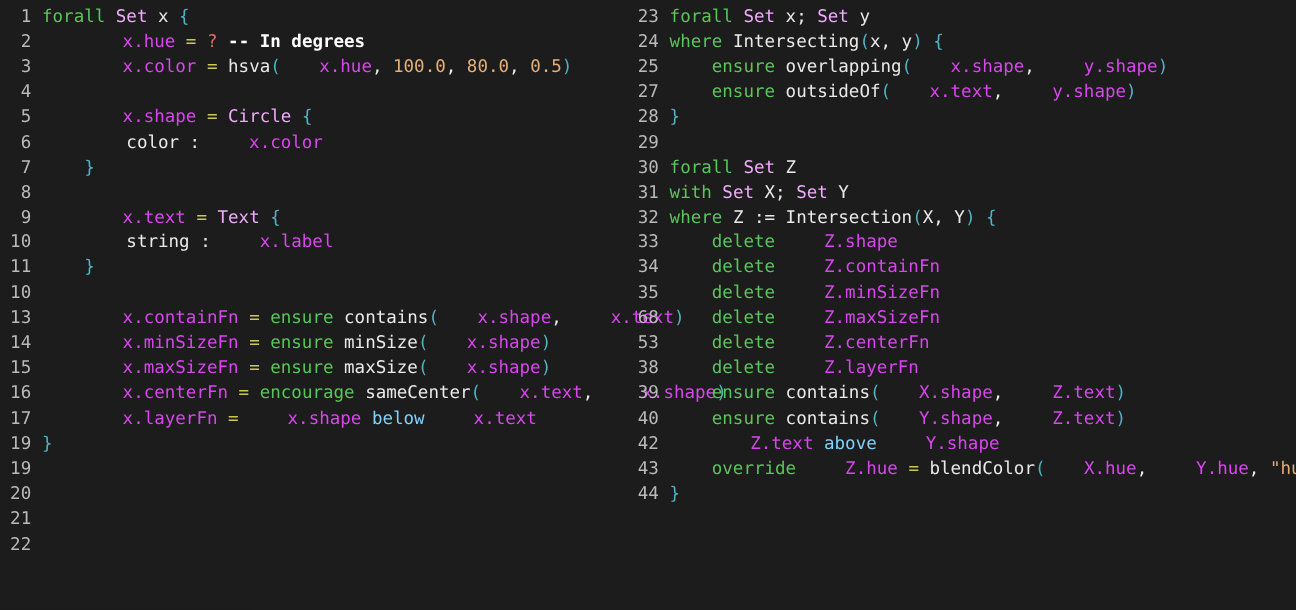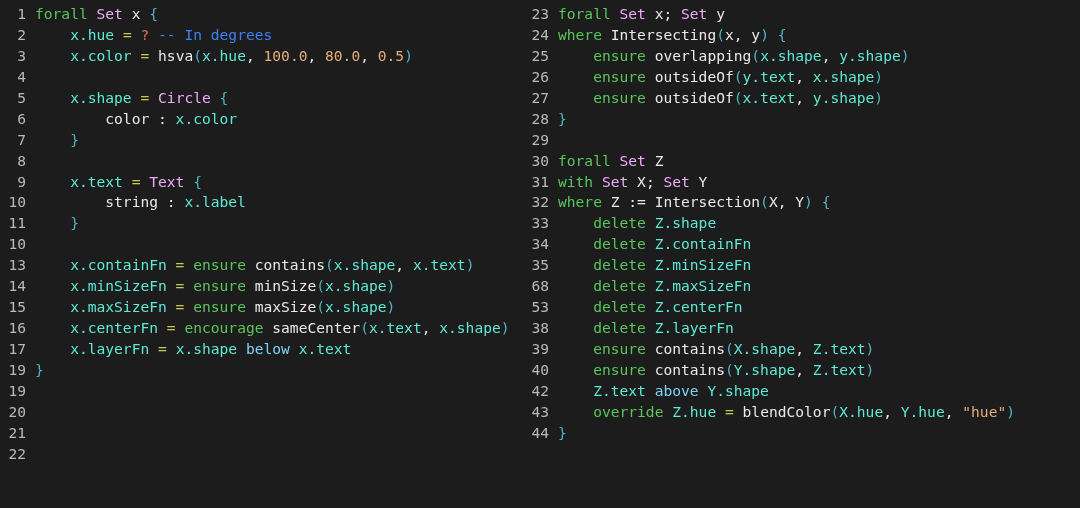--- a/index.html
+++ b/index.html
@@ -46,22 +46,22 @@
   }
   .code-text {
     flex: 1 1 auto;
     white-space: pre;
     letter-spacing: 0px;
   }
 
   
   .t-kw      { color: #59c65b; }
   .t-type    { color: #f0abfc; }
-  .t-comment { color: #3b82f6; }
-  .t-prop    { color: #5eead4; }
+  .t-comment { color: #ffffff; font-weight: bold; }
+  .t-prop    { color: #d946ef; margin-left: 32px; }
   .t-punc    { color: #4fb3c4; }
   .t-num     { color: #e3ae78; }
   .t-str     { color: #e3ae78; }
   .t-eq      { color: #c9c756; }
   .t-unknown { color: #df6a6a; }
   .t-plain   { color: #e9e9e9; }
   .t-op      { color: #7dd3fc; }
 </style>
 </head>
 <body>
@@ -90,21 +90,20 @@
       <div class="code-line"><span class="gutter">19</span><span class="code-text"></span></div>
       <div class="code-line"><span class="gutter">20</span><span class="code-text"></span></div>
       <div class="code-line"><span class="gutter">21</span><span class="code-text"></span></div>
       <div class="code-line"><span class="gutter">22</span><span class="code-text"></span></div>
     </div>
 
   <div class="code-column" id="col-right">
       <div class="code-line"><span class="gutter">23</span><span class="code-text"><span class="t-kw">forall</span><span class="t-plain"> </span><span class="t-type">Set</span><span class="t-plain"> x; </span><span class="t-type">Set</span><span class="t-plain"> y</span></span></div>
       <div class="code-line"><span class="gutter">24</span><span class="code-text"><span class="t-kw">where</span><span class="t-plain"> </span><span class="t-plain">Intersecting</span><span class="t-punc">(</span><span class="t-plain">x</span><span class="t-plain">, </span><span class="t-plain">y</span><span class="t-punc">)</span><span class="t-plain"> </span><span class="t-punc">{</span></span></div>
       <div class="code-line"><span class="gutter">25</span><span class="code-text"><span class="t-plain">    </span><span class="t-kw">ensure</span><span class="t-plain"> </span><span class="t-plain">overlapping</span><span class="t-punc">(</span><span class="t-prop">x.shape</span><span class="t-plain">, </span><span class="t-prop">y.shape</span><span class="t-punc">)</span></span></div>
-      <div class="code-line"><span class="gutter">26</span><span class="code-text"><span class="t-plain">    </span><span class="t-kw">ensure</span><span class="t-plain"> </span><span class="t-plain">outsideOf</span><span class="t-punc">(</span><span class="t-prop">y.text</span><span class="t-plain">, </span><span class="t-prop">x.shape</span><span class="t-punc">)</span></span></div>
       <div class="code-line"><span class="gutter">27</span><span class="code-text"><span class="t-plain">    </span><span class="t-kw">ensure</span><span class="t-plain"> </span><span class="t-plain">outsideOf</span><span class="t-punc">(</span><span class="t-prop">x.text</span><span class="t-plain">, </span><span class="t-prop">y.shape</span><span class="t-punc">)</span></span></div>
       <div class="code-line"><span class="gutter">28</span><span class="code-text"><span class="t-punc">}</span></span></div>
       <div class="code-line"><span class="gutter">29</span><span class="code-text"></span></div>
       <div class="code-line"><span class="gutter">30</span><span class="code-text"><span class="t-kw">forall</span><span class="t-plain"> </span><span class="t-type">Set</span><span class="t-plain"> Z</span></span></div>
       <div class="code-line"><span class="gutter">31</span><span class="code-text"><span class="t-kw">with</span><span class="t-plain"> </span><span class="t-type">Set</span><span class="t-plain"> X; </span><span class="t-type">Set</span><span class="t-plain"> Y</span></span></div>
       <div class="code-line"><span class="gutter">32</span><span class="code-text"><span class="t-kw">where</span><span class="t-plain"> </span><span class="t-plain">Z := </span><span class="t-plain">Intersection</span><span class="t-punc">(</span><span class="t-plain">X</span><span class="t-plain">, </span><span class="t-plain">Y</span><span class="t-punc">)</span><span class="t-plain"> </span><span class="t-punc">{</span></span></div>
       <div class="code-line"><span class="gutter">33</span><span class="code-text"><span class="t-plain">    </span><span class="t-kw">delete</span><span class="t-plain"> </span><span class="t-prop">Z.shape</span></span></div>
       <div class="code-line"><span class="gutter">34</span><span class="code-text"><span class="t-plain">    </span><span class="t-kw">delete</span><span class="t-plain"> </span><span class="t-prop">Z.containFn</span></span></div>
       <div class="code-line"><span class="gutter">35</span><span class="code-text"><span class="t-plain">    </span><span class="t-kw">delete</span><span class="t-plain"> </span><span class="t-prop">Z.minSizeFn</span></span></div>
       <div class="code-line"><span class="gutter">68</span><span class="code-text"><span class="t-plain">    </span><span class="t-kw">delete</span><span class="t-plain"> </span><span class="t-prop">Z.maxSizeFn</span></span></div>

